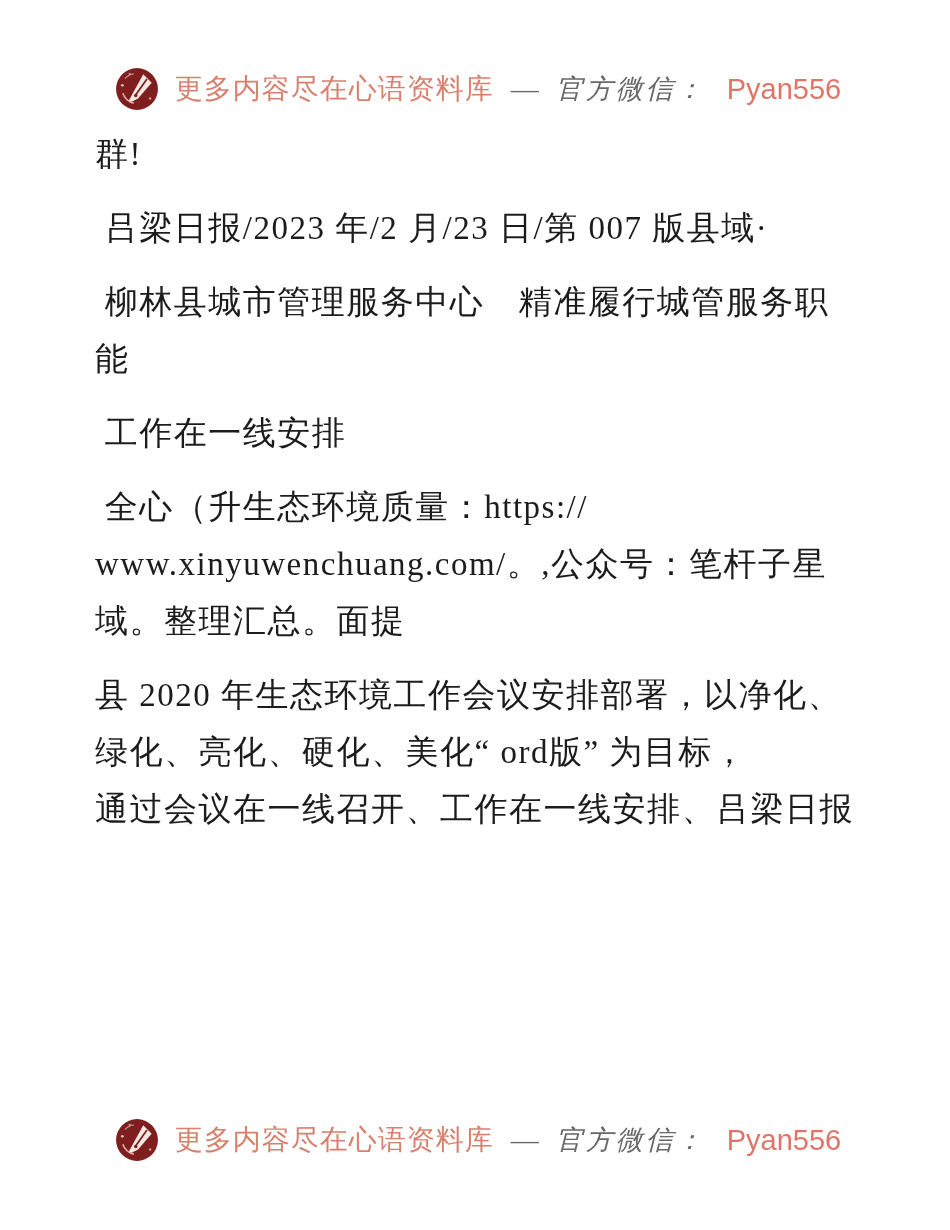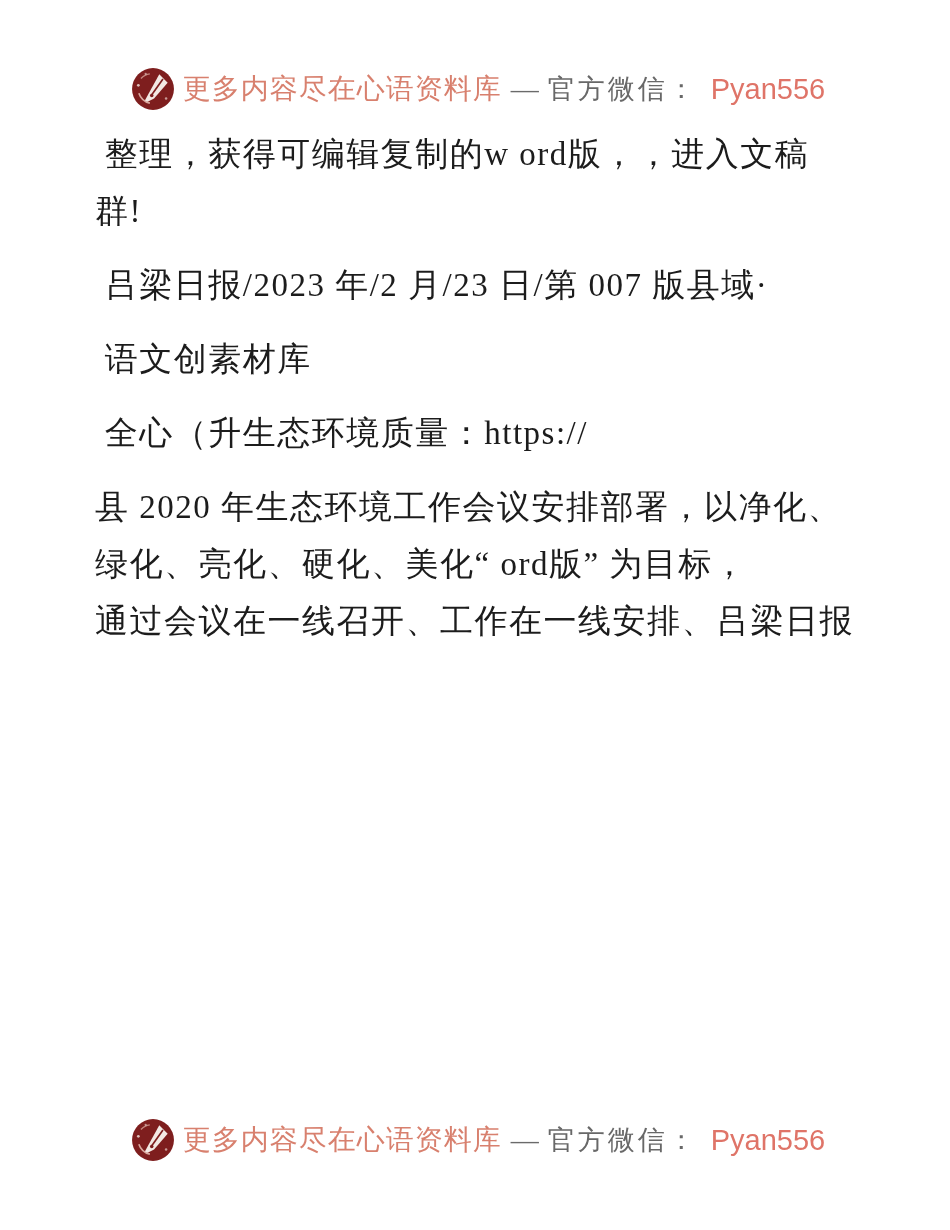--- a/index.html
+++ b/index.html
@@ -13,40 +13,41 @@
   }
 
   
   .watermark {
     position: absolute;
     left: 6px;
     right: 0;
     display: flex;
     align-items: center;
     justify-content: center;
-    gap: 8px;
+    gap: 16px;
     height: 46px;
   }
   .wm-header { top: 66px; }
   .wm-footer { top: 1117px; }
   .wm-logo { width: 44px; height: 44px; flex: 0 0 auto; }
   .wm-brand {
     font-size: 28px;
     color: #d8806e;
     letter-spacing: 1px;
     white-space: pre;
   }
   .wm-sep {
     font-size: 28px;
     color: #6a6a6a;
     margin: 0 1px;
   }
   .wm-label {
     font-size: 27px;
     color: #686868;
+    font-style: italic;
     letter-spacing: 3px;
     white-space: pre;
   }
   .wm-id {
     font-family: "Liberation Sans", "DejaVu Sans", sans-serif;
     font-size: 29px;
     color: #df7468;
     margin-left: 5px;
   }
 
@@ -85,35 +86,40 @@
   </span>
   <span class="wm-brand">更多内容尽在心语资料库</span>
   <span class="wm-sep">—</span>
   <span class="wm-label">官方微信：</span>
   <span class="wm-id">Pyan556</span>
 </div>
 
 <div class="doc">
 
   <div class="para">
-    <div class="line"> 整理，获得可编辑复制的w ord版，，进入文稿</div>
     <div class="line">群!</div>
   </div>
 
   <div class="para">
     <div class="line"> 吕梁日报/2023 年/2 月/23 日/第 007 版县域·</div>
   </div>
 
+  <div class="para">
+    <div class="line"> 柳林县城市管理服务中心　精准履行城管服务职</div>
+    <div class="line">能</div>
+  </div>
 
   <div class="para">
-    <div class="line"> 语文创素材库</div>
+    <div class="line"> 工作在一线安排</div>
   </div>
 
   <div class="para">
     <div class="line"> 全心（升生态环境质量：https://</div>
+    <div class="line">www.xinyuwenchuang.com/。,公众号：笔杆子星</div>
+    <div class="line">域。整理汇总。面提</div>
   </div>
 
 
   <div class="para">
     <div class="line">县 2020 年生态环境工作会议安排部署，以净化、</div>
     <div class="line">绿化、亮化、硬化、美化“ ord版” 为目标，</div>
     <div class="line">通过会议在一线召开、工作在一线安排、吕梁日报</div>
   </div>
 
 </div>

